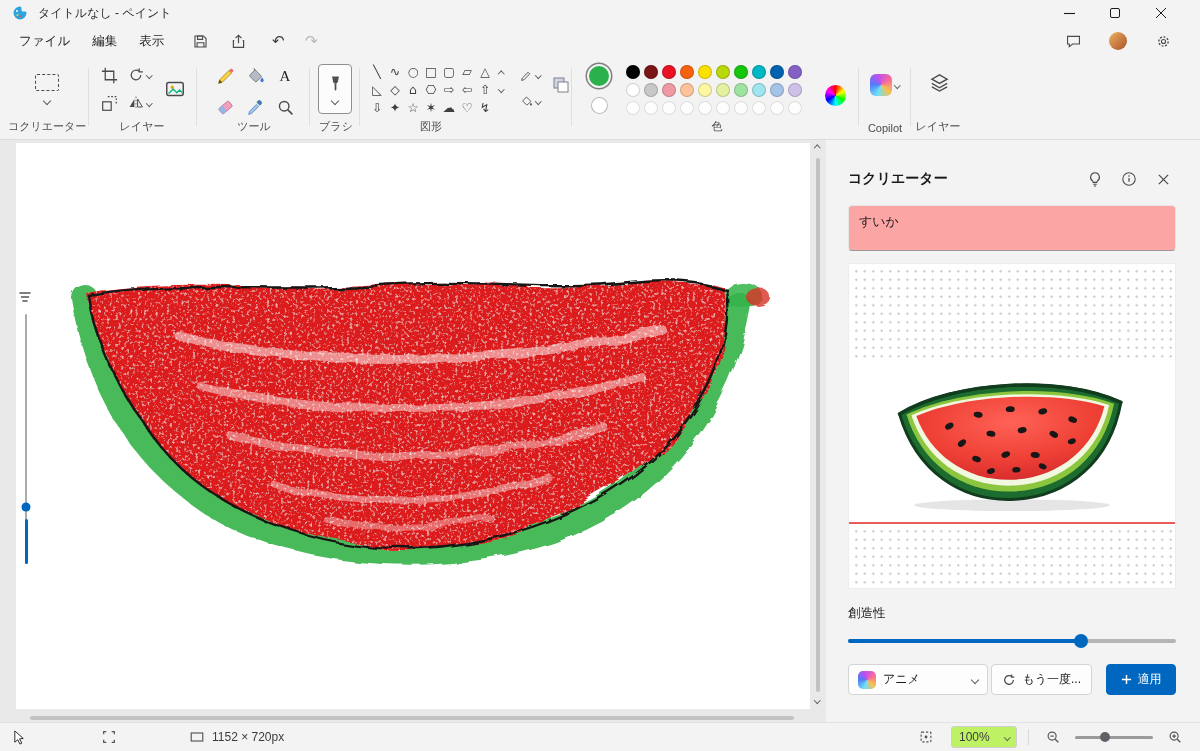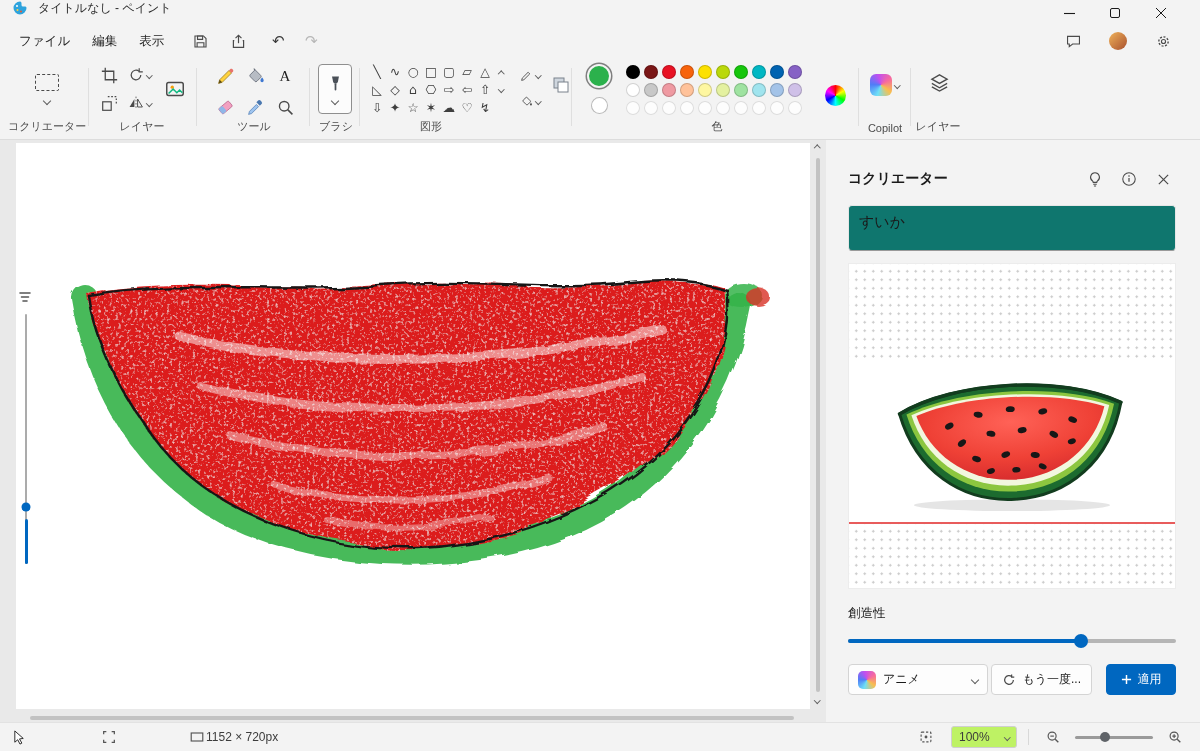--- a/index.html
+++ b/index.html
@@ -2,21 +2,21 @@
 <html style="--accent: #0067c0; --chrome-bg: #f3f3f3; --panel-bg: #f3f3f3; --canvas-surround: #e9e9e9; --progress-red: #e85c5c;"><head>
 <meta charset="utf-8">
 <style>
   *{box-sizing:border-box;margin:0;padding:0}
   html,body{background:#ccc}
   #app{position:relative;width:1200px;height:751px;background:var(--chrome-bg,#f3f3f3);
     font-family:"Liberation Sans","DejaVu Sans",sans-serif;color:#1a1a1a;overflow:hidden;user-select:none}
   svg{display:block}
 
   
-  .titlebar{position:absolute;top:0;left:0;right:16px;height:26px;display:flex;align-items:flex-start}
+  .titlebar{position:absolute;top:0;left:0;right:16px;height:26px;display:flex;align-items:center}
   .app-icon{margin-left:12px}
   .title-text{margin-left:10px;font-size:12px;color:#2b2b2b}
   .win-controls{margin-left:auto;display:flex;height:100%}
   .win-btn{width:46px;height:100%;display:flex;align-items:center;justify-content:center}
 
   
   .menubar{position:absolute;top:26px;left:0;right:0;height:30px;display:flex;align-items:center;padding:0 8px}
   .menu-item{font-size:12.5px;padding:5px 11px;border-radius:4px;color:#1f1f1f}
   .mbtn{width:30px;height:26px;display:flex;align-items:center;justify-content:center;border-radius:4px;margin-left:3px}
   .glyph-undo{font-size:15px;color:#3a3a3a;font-family:"DejaVu Sans",sans-serif;line-height:1}
@@ -66,22 +66,22 @@
   .hscroll{position:absolute;left:14px;top:572px;width:796px;height:12px}
   .hscroll .thumb{position:absolute;top:4px;height:4px;left:16px;right:16px;background:#c2c2c2;border-radius:2px}
   .scrl-arrow{position:absolute;color:#8a8a8a}
 
   
   .cocreator{position:absolute;left:826px;top:140px;width:374px;height:582px;background:var(--panel-bg,#f3f3f3);padding:26px 24px 0 22px}
   .cc-header{display:flex;align-items:center}
   .cc-title{font-size:14px;font-weight:700}
   .cc-hicons{margin-left:auto;display:flex;gap:8px}
   .cc-ibtn{width:26px;height:26px;display:flex;align-items:center;justify-content:center;border-radius:4px}
-  .cc-prompt{display:block;margin-top:13px;width:100%;height:46px;background:#0f766e;border:1px solid #e6e6e6;border-bottom:1px solid #9a9a9a;
-    border-radius:4px;padding:7px 10px;font-size:15px;font-family:inherit;resize:none;color:#1a1a1a;outline:none}
+  .cc-prompt{display:block;margin-top:13px;width:100%;height:46px;background:#fca5a5;border:1px solid #e6e6e6;border-bottom:1px solid #9a9a9a;
+    border-radius:4px;padding:7px 10px;font-size:13px;font-family:inherit;resize:none;color:#1a1a1a;outline:none}
   .cc-preview{margin-top:12px;height:326px;background:#fff;border:1px solid #ececec}
   .dots{background-image:radial-gradient(circle,#c9c9c9 1.1px,transparent 1.3px);background-size:8.5px 8.5px;background-position:3px 3px}
   .dots-top{height:94px}
   .img-zone{height:166px;display:flex;align-items:center;justify-content:center;background:#fff;border-bottom:2px solid var(--progress-red,#e85c5c)}
   .dots-bottom{height:62px}
   .cc-cre-label{margin-top:16px;font-size:12.5px;color:#1a1a1a}
   .cc-slider{position:relative;margin-top:12px;height:14px}
   .cc-track{position:absolute;left:0;right:0;top:5px;height:4px;border-radius:2px;background:#b5b5b5}
   .cc-fill{position:absolute;left:0;top:5px;height:4px;border-radius:2px;background:var(--accent,#0067c0)}
   .cc-thumb{position:absolute;top:7px;width:14px;height:14px;border-radius:50%;background:var(--accent,#0067c0);transform:translate(-50%,-50%)}
@@ -91,21 +91,21 @@
   .style-dd .chev{margin-left:auto}
   .style-logo{width:18px;height:18px;border-radius:5px;flex:0 0 auto;
     background:conic-gradient(from 200deg,#6ee0f7,#4f7df7,#c14ff0,#f76a9e,#f7c04f,#6ee0f7)}
   .retry-btn{margin-left:auto;padding:0 10px;gap:6px}
   .apply-btn{margin-left:14px;width:70px;justify-content:center;gap:6px;background:var(--accent,#0067c0);border-color:var(--accent,#0067c0);color:#fff}
 
   
   .statusbar{position:absolute;left:0;right:0;bottom:0;height:29px;border-top:1px solid #e2e2e2;display:flex;align-items:center;
     padding:0 12px;font-size:12px;color:#3c3c3c;background:var(--chrome-bg,#f3f3f3)}
   .sb-sel{margin-left:74px}
-  .sb-size{margin-left:72px;display:flex;align-items:center;gap:1px}
+  .sb-size{margin-left:72px;display:flex;align-items:center;gap:7px}
   .sb-right{margin-left:auto;display:flex;align-items:center}
   .zoom-box{width:66px;height:22px;border:1px solid #cfcfcf;border-radius:3px;background:#bef264;display:flex;align-items:center;padding:0 7px;margin-left:12px}
   .zoom-box .chev{margin-left:auto}
   .vdiv{width:1px;height:16px;background:#d8d8d8;margin:0 11px}
   .zslider{position:relative;width:78px;height:12px;margin:0 9px}
   .ztrack{position:absolute;top:5px;left:0;right:0;height:2.5px;background:#9a9a9a;border-radius:2px}
   .zthumb{position:absolute;top:6px;width:10px;height:10px;border-radius:50%;background:#5f6368;transform:translate(-50%,-50%)}
 </style>
 </head>
 <body>

